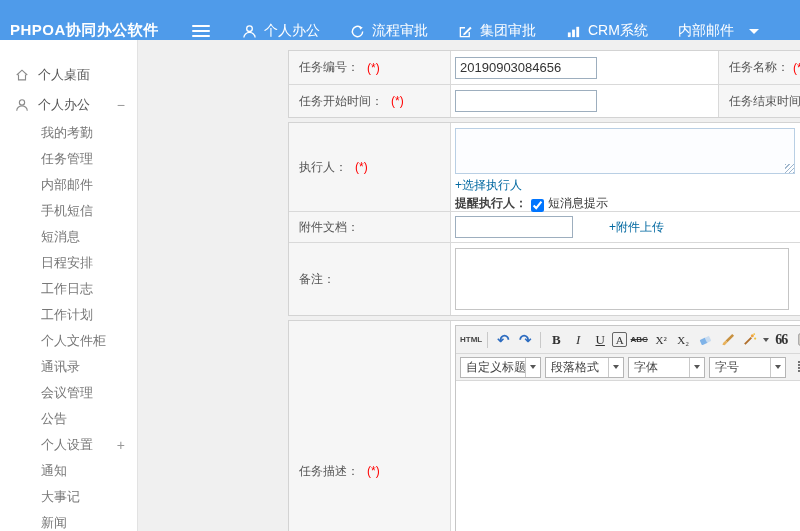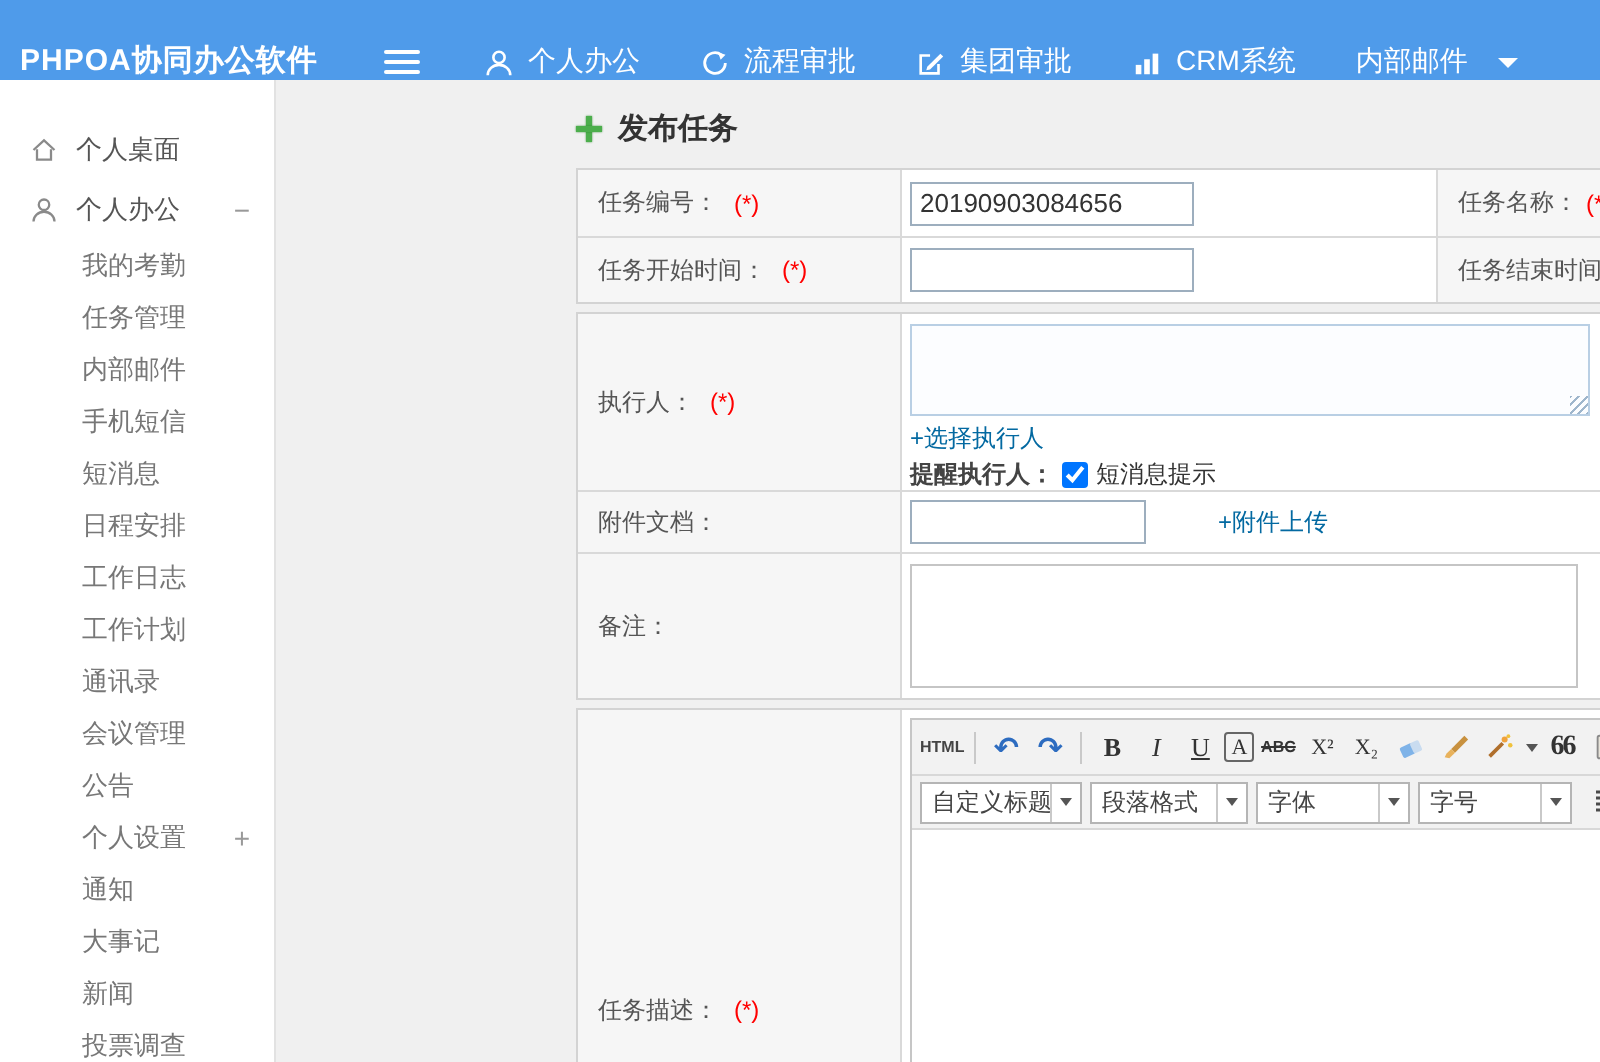--- a/index.html
+++ b/index.html
@@ -50,21 +50,21 @@
   .inp-no { width:142px; }
   .inp-time { width:142px; }
   .inp-att { width:118px; }
   .link { color:#0369a1; text-decoration:none; font-size:12px; cursor:pointer; white-space:nowrap; }
 
   .exec-cell { flex-direction:column; align-items:flex-start; justify-content:flex-start; padding:5px 0 0 4px; }
   .exec-ta-wrap { position:relative; width:340px; }
   .exec-ta { width:340px; height:46px; background:#fcfdff; border:1px solid #b9cfe4; resize:none; outline:none; display:block; }
   .resize-corner { position:absolute; right:1px; bottom:1px; width:9px; height:9px; background:repeating-linear-gradient(315deg,#9fb6cc 0 1px,transparent 1px 3px); cursor:nwse-resize; }
   .exec-link-line { margin-top:3px; height:17px; display:flex; align-items:center; }
-  .exec-remind { margin-top:1px; display:flex; align-items:center; gap:4px; color:#333; }
+  .exec-remind { margin-top:1px; display:flex; align-items:flex-end; gap:4px; color:#333; }
   .exec-remind .rlabel { font-weight:bold; color:#444; }
   .remark-ta { width:334px; height:62px; border:1px solid #c5c5c5; resize:none; outline:none; display:block; }
 
   .desc-cell { align-items:flex-start; padding:4px; }
   .desc-label { align-items:center; }
 
   
   .editor { width:458px; border:1px solid #c6c6c6; display:flex; flex-direction:column; height:290px; background:#fff; }
   .tb { background:#f2f2f2; border-bottom:1px solid #d8d8d8; display:flex; align-items:center; padding:0 4px; flex:none; }
   .tb1 { height:28px; gap:2px; }
@@ -184,20 +184,23 @@
   <div class="si si-sub">
       <span>日程安排</span>
     </div>
   <div class="si si-sub">
       <span>工作日志</span>
     </div>
   <div class="si si-sub">
       <span>工作计划</span>
     </div>
   <div class="si si-sub">
+      <span>个人文件柜</span>
+    </div>
+  <div class="si si-sub">
       <span>通讯录</span>
     </div>
   <div class="si si-sub">
       <span>会议管理</span>
     </div>
   <div class="si si-sub">
       <span>公告</span>
     </div>
   <div class="si si-sub">
     <span>个人设置</span>
@@ -212,24 +215,20 @@
   <div class="si si-sub">
       <span>新闻</span>
     </div>
   <div class="si si-sub">
       <span>投票调查</span>
     </div>
 </div>
 
 <div class="main">
 
-  <div class="page-title">
-    <span class="plus-ico"></span>
-    <span class="ttl">发布任务</span>
-  </div>
 
   <div class="form">
 
     <div class="sect">
       <div class="frow h33">
         <div class="c-label">
           <span>任务编号：</span>
             <span class="req">(*)</span>
         </div>
         <div class="c-field c-fixed">

